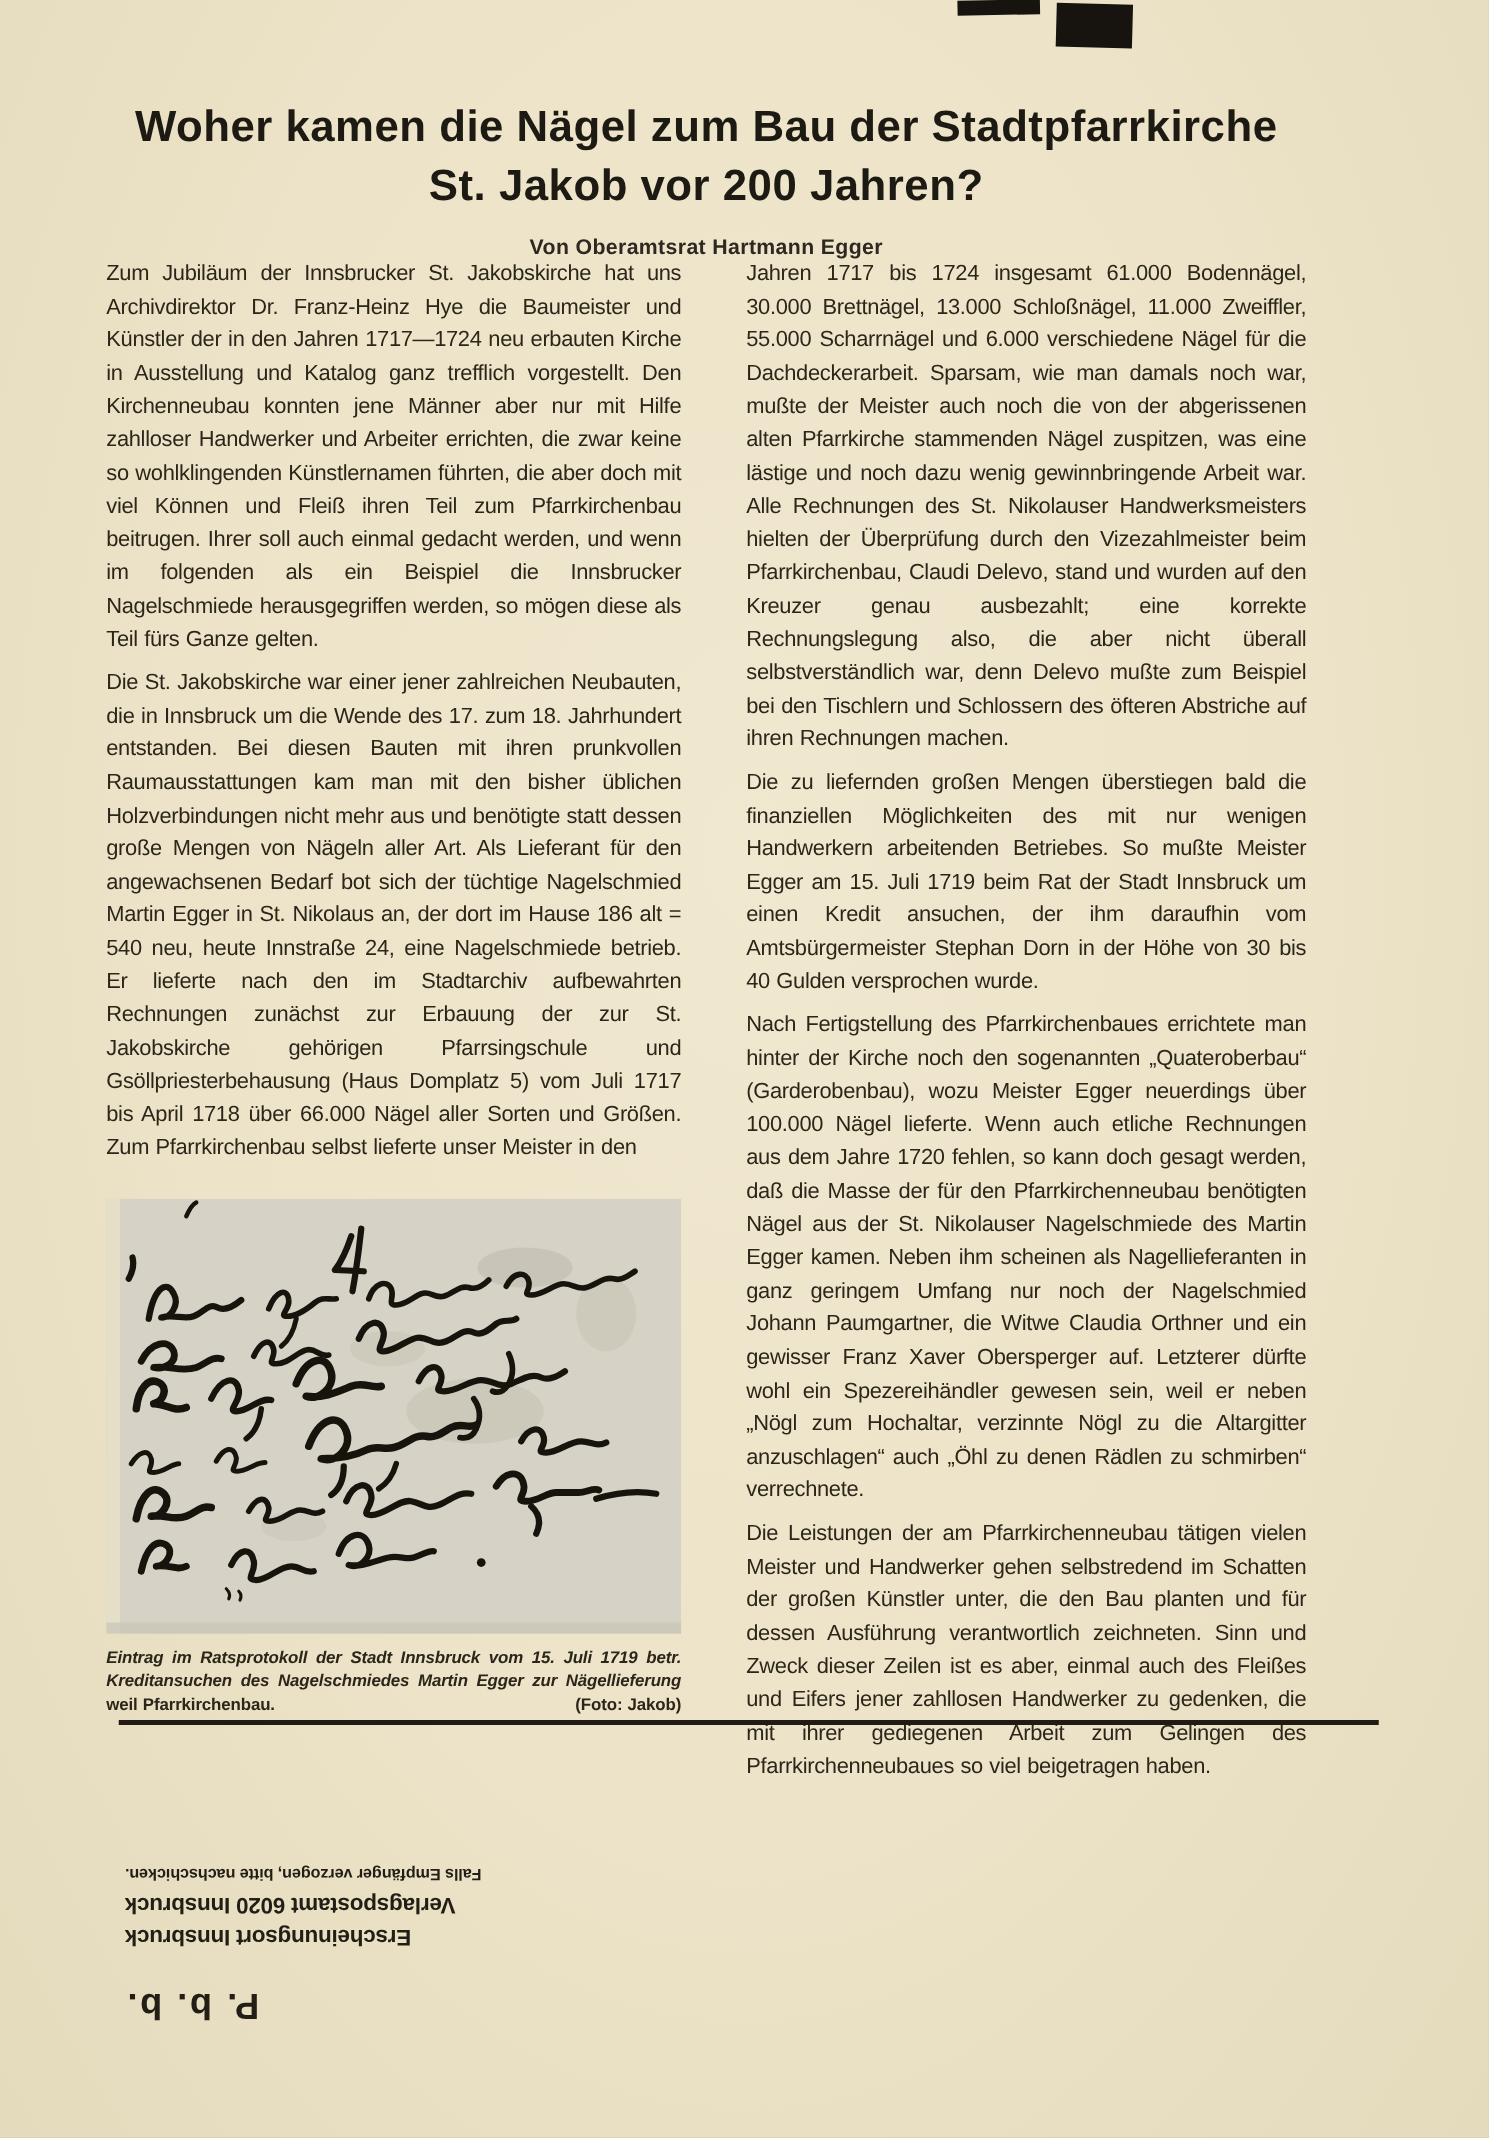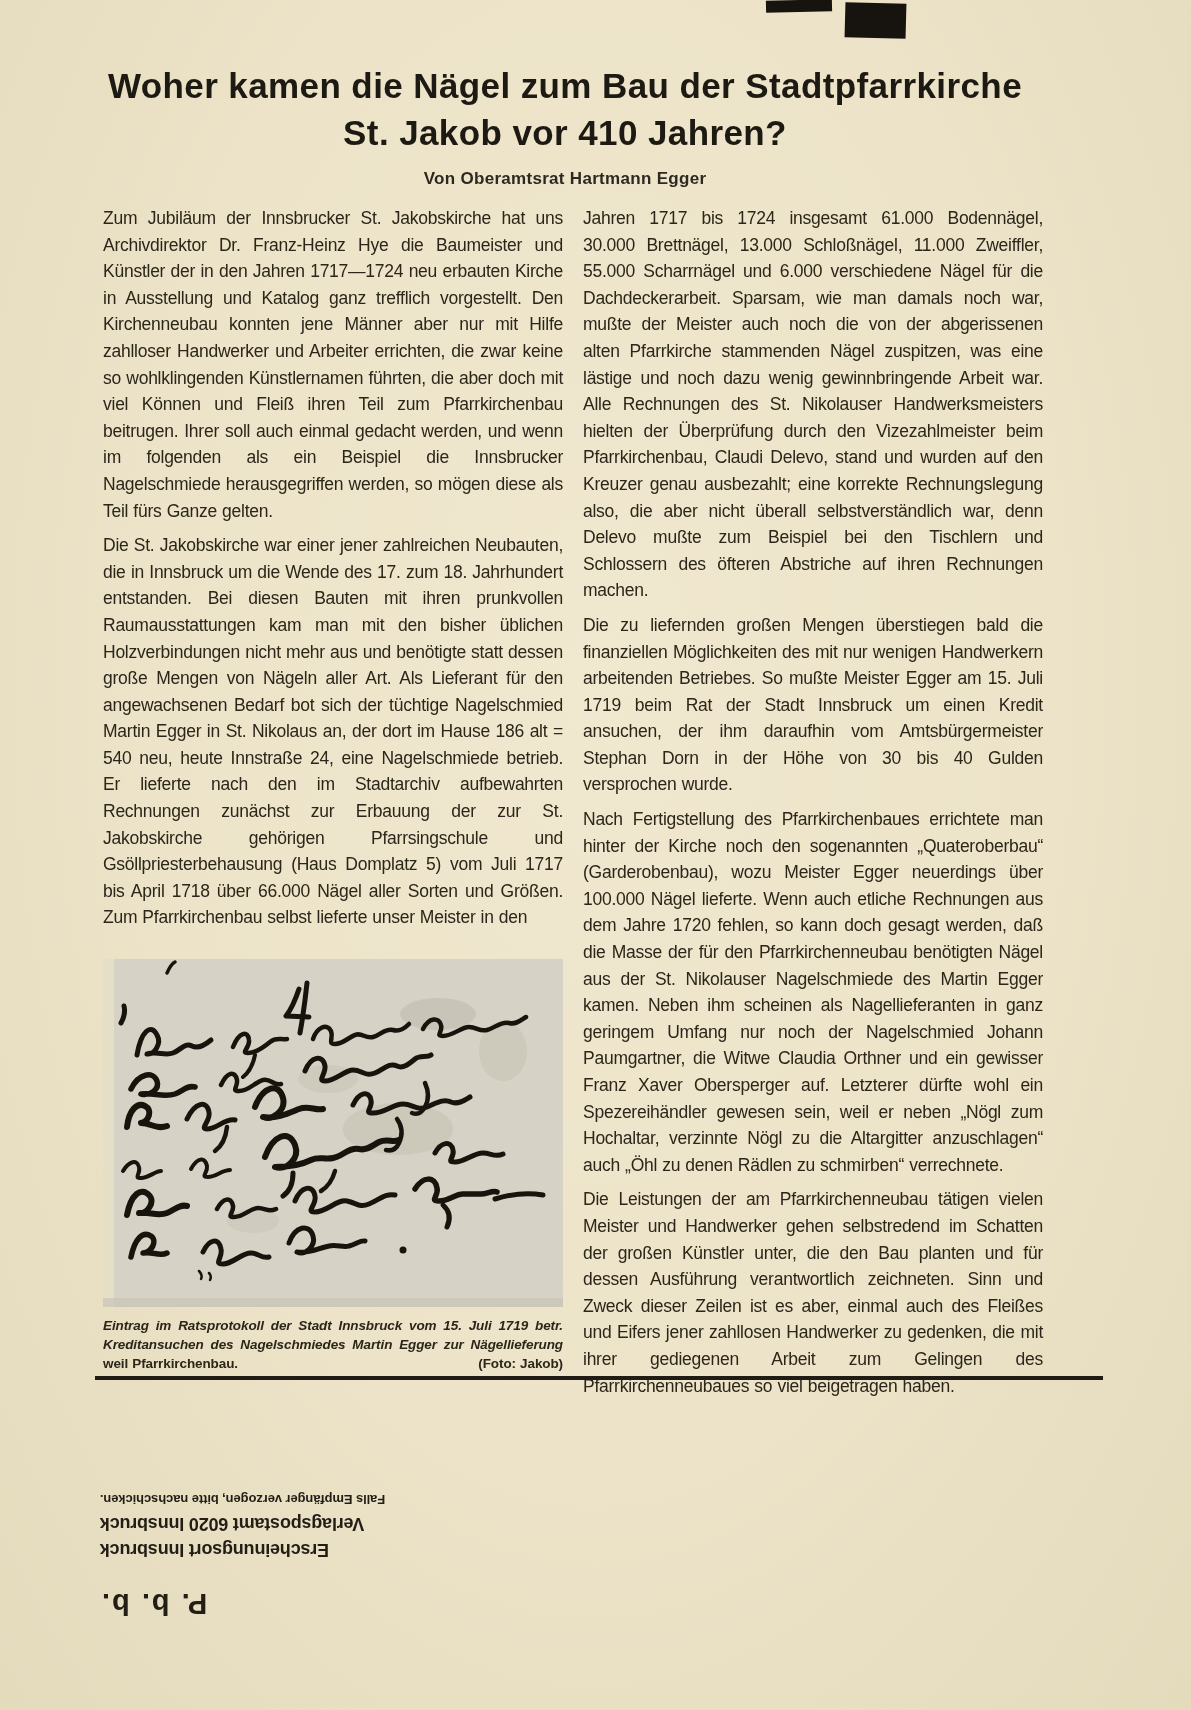--- a/index.html
+++ b/index.html
@@ -13,26 +13,26 @@
     font-family:"Liberation Sans", sans-serif;
     color:#2b2619;
   }
   
   .mark{position:absolute;background:#17140f;}
   .mark.m1{left:766px;top:0;width:66px;height:12px;transform:rotate(-1.2deg);}
   .mark.m2{left:845px;top:3px;width:61px;height:35px;transform:rotate(1.5deg);}
 
   header{position:absolute;left:85px;top:62px;width:960px;text-align:center;}
   h1{
-    margin:0;font-size:35px;line-height:47px;font-weight:bold;
+    margin:16px;font-size:35px;line-height:47px;font-weight:bold;
     letter-spacing:.4px;color:#1d1a13;
   }
   .byline{margin-top:13px;font-size:17px;font-weight:bold;letter-spacing:.3px;color:#2d2820;}
 
-  .columns{position:absolute;left:103px;top:205px;width:960px;display:flex;gap:20px;}
+  .columns{position:absolute;left:85px;top:205px;width:960px;display:flex;gap:52px;}
   .col{width:460px;font-size:17.5px;line-height:26.6px;text-align:justify;
        letter-spacing:-.25px;word-spacing:.5px;
        hyphens:auto;-webkit-hyphens:auto;}
   .col p{margin:0 0 8px 0;}
 
   figure{margin:28px 0 0 0;padding:0;width:460px;}
   .photo{display:block;width:460px;height:348px;}
   .hw path{stroke:#17140e;fill:none;stroke-linecap:round;stroke-linejoin:round;}
   figcaption{margin-top:9px;font-size:13.5px;line-height:19px;font-weight:bold;
              letter-spacing:-.1px;color:#2b2619;}
@@ -53,21 +53,21 @@
 </head>
 <body>
 
 <div class="page">
 
   <div class="mark m1"></div>
   <div class="mark m2"></div>
 
   <header>
     <h1><span>Woher kamen die Nägel zum Bau der Stadtpfarrkirche</span><br>
-    <span>St. Jakob vor 410 Jahren?</span></h1>
+    <span>St. Jakob vor 200 Jahren?</span></h1>
     <div class="byline">Von Oberamtsrat Hartmann Egger</div>
   </header>
 
   <main class="columns">
 
     <section class="col" lang="de">
       <p>Zum Jubiläum der Innsbrucker St. Jakobskirche hat uns Archivdirektor Dr. Franz-Heinz Hye die Baumeister und Künstler der in den Jahren 1717—1724 neu erbauten Kirche in Ausstellung und Katalog ganz trefflich vorgestellt. Den Kirchenneubau konnten jene Männer aber nur mit Hilfe zahlloser Handwerker und Arbeiter errichten, die zwar keine so wohlklingenden Künstlernamen führten, die aber doch mit viel Können und Fleiß ihren Teil zum Pfarrkirchenbau beitrugen. Ihrer soll auch einmal gedacht werden, und wenn im folgenden als ein Beispiel die Innsbrucker Nagelschmiede herausgegriffen werden, so mögen diese als Teil fürs Ganze gelten.</p>
       <p>Die St. Jakobskirche war einer jener zahlreichen Neubauten, die in Innsbruck um die Wende des 17. zum 18. Jahrhundert entstanden. Bei diesen Bauten mit ihren prunkvollen Raumausstattungen kam man mit den bisher üblichen Holzverbindungen nicht mehr aus und benötigte statt dessen große Mengen von Nägeln aller Art. Als Lieferant für den angewachsenen Bedarf bot sich der tüchtige Nagelschmied Martin Egger in St. Nikolaus an, der dort im Hause 186 alt = 540 neu, heute Innstraße 24, eine Nagelschmiede betrieb. Er lieferte nach den im Stadtarchiv aufbewahrten Rechnungen zunächst zur Erbauung der zur St. Jakobskirche gehörigen Pfarrsingschule und Gsöllpriesterbehausung (Haus Domplatz 5) vom Juli 1717 bis April 1718 über 66.000 Nägel aller Sorten und Größen. Zum Pfarrkirchenbau selbst lieferte unser Meister in den</p>
 
       <figure>

